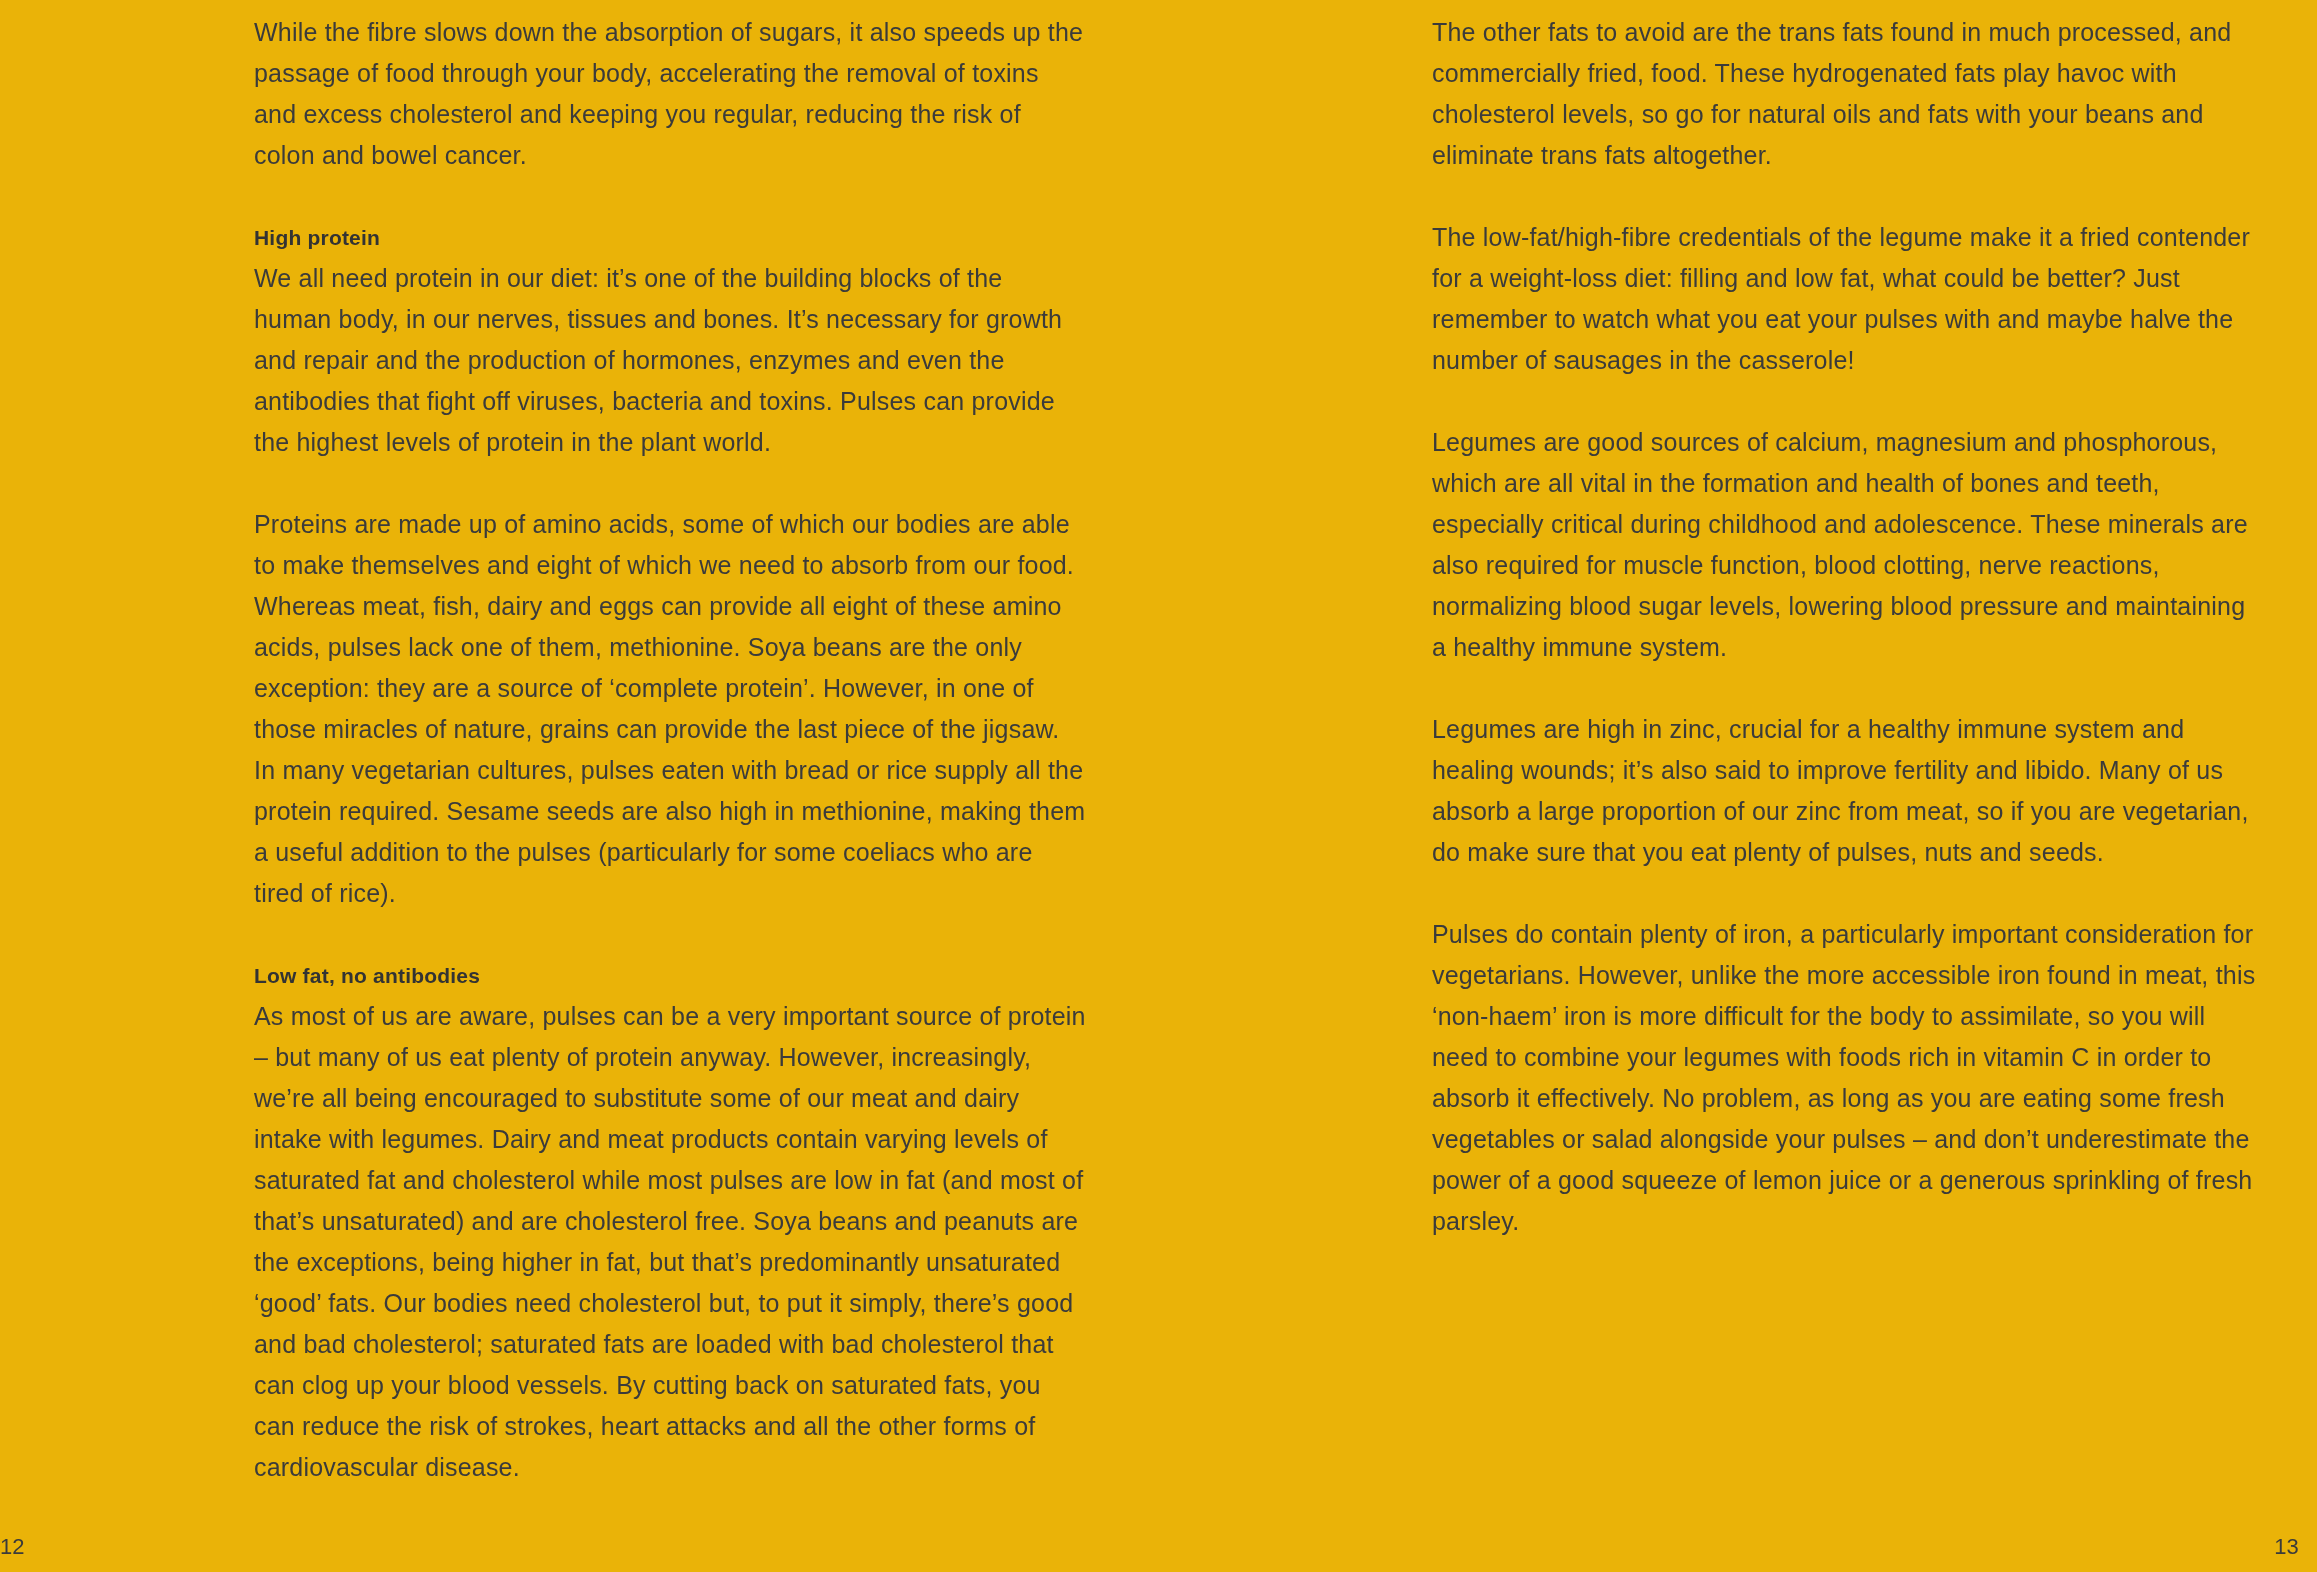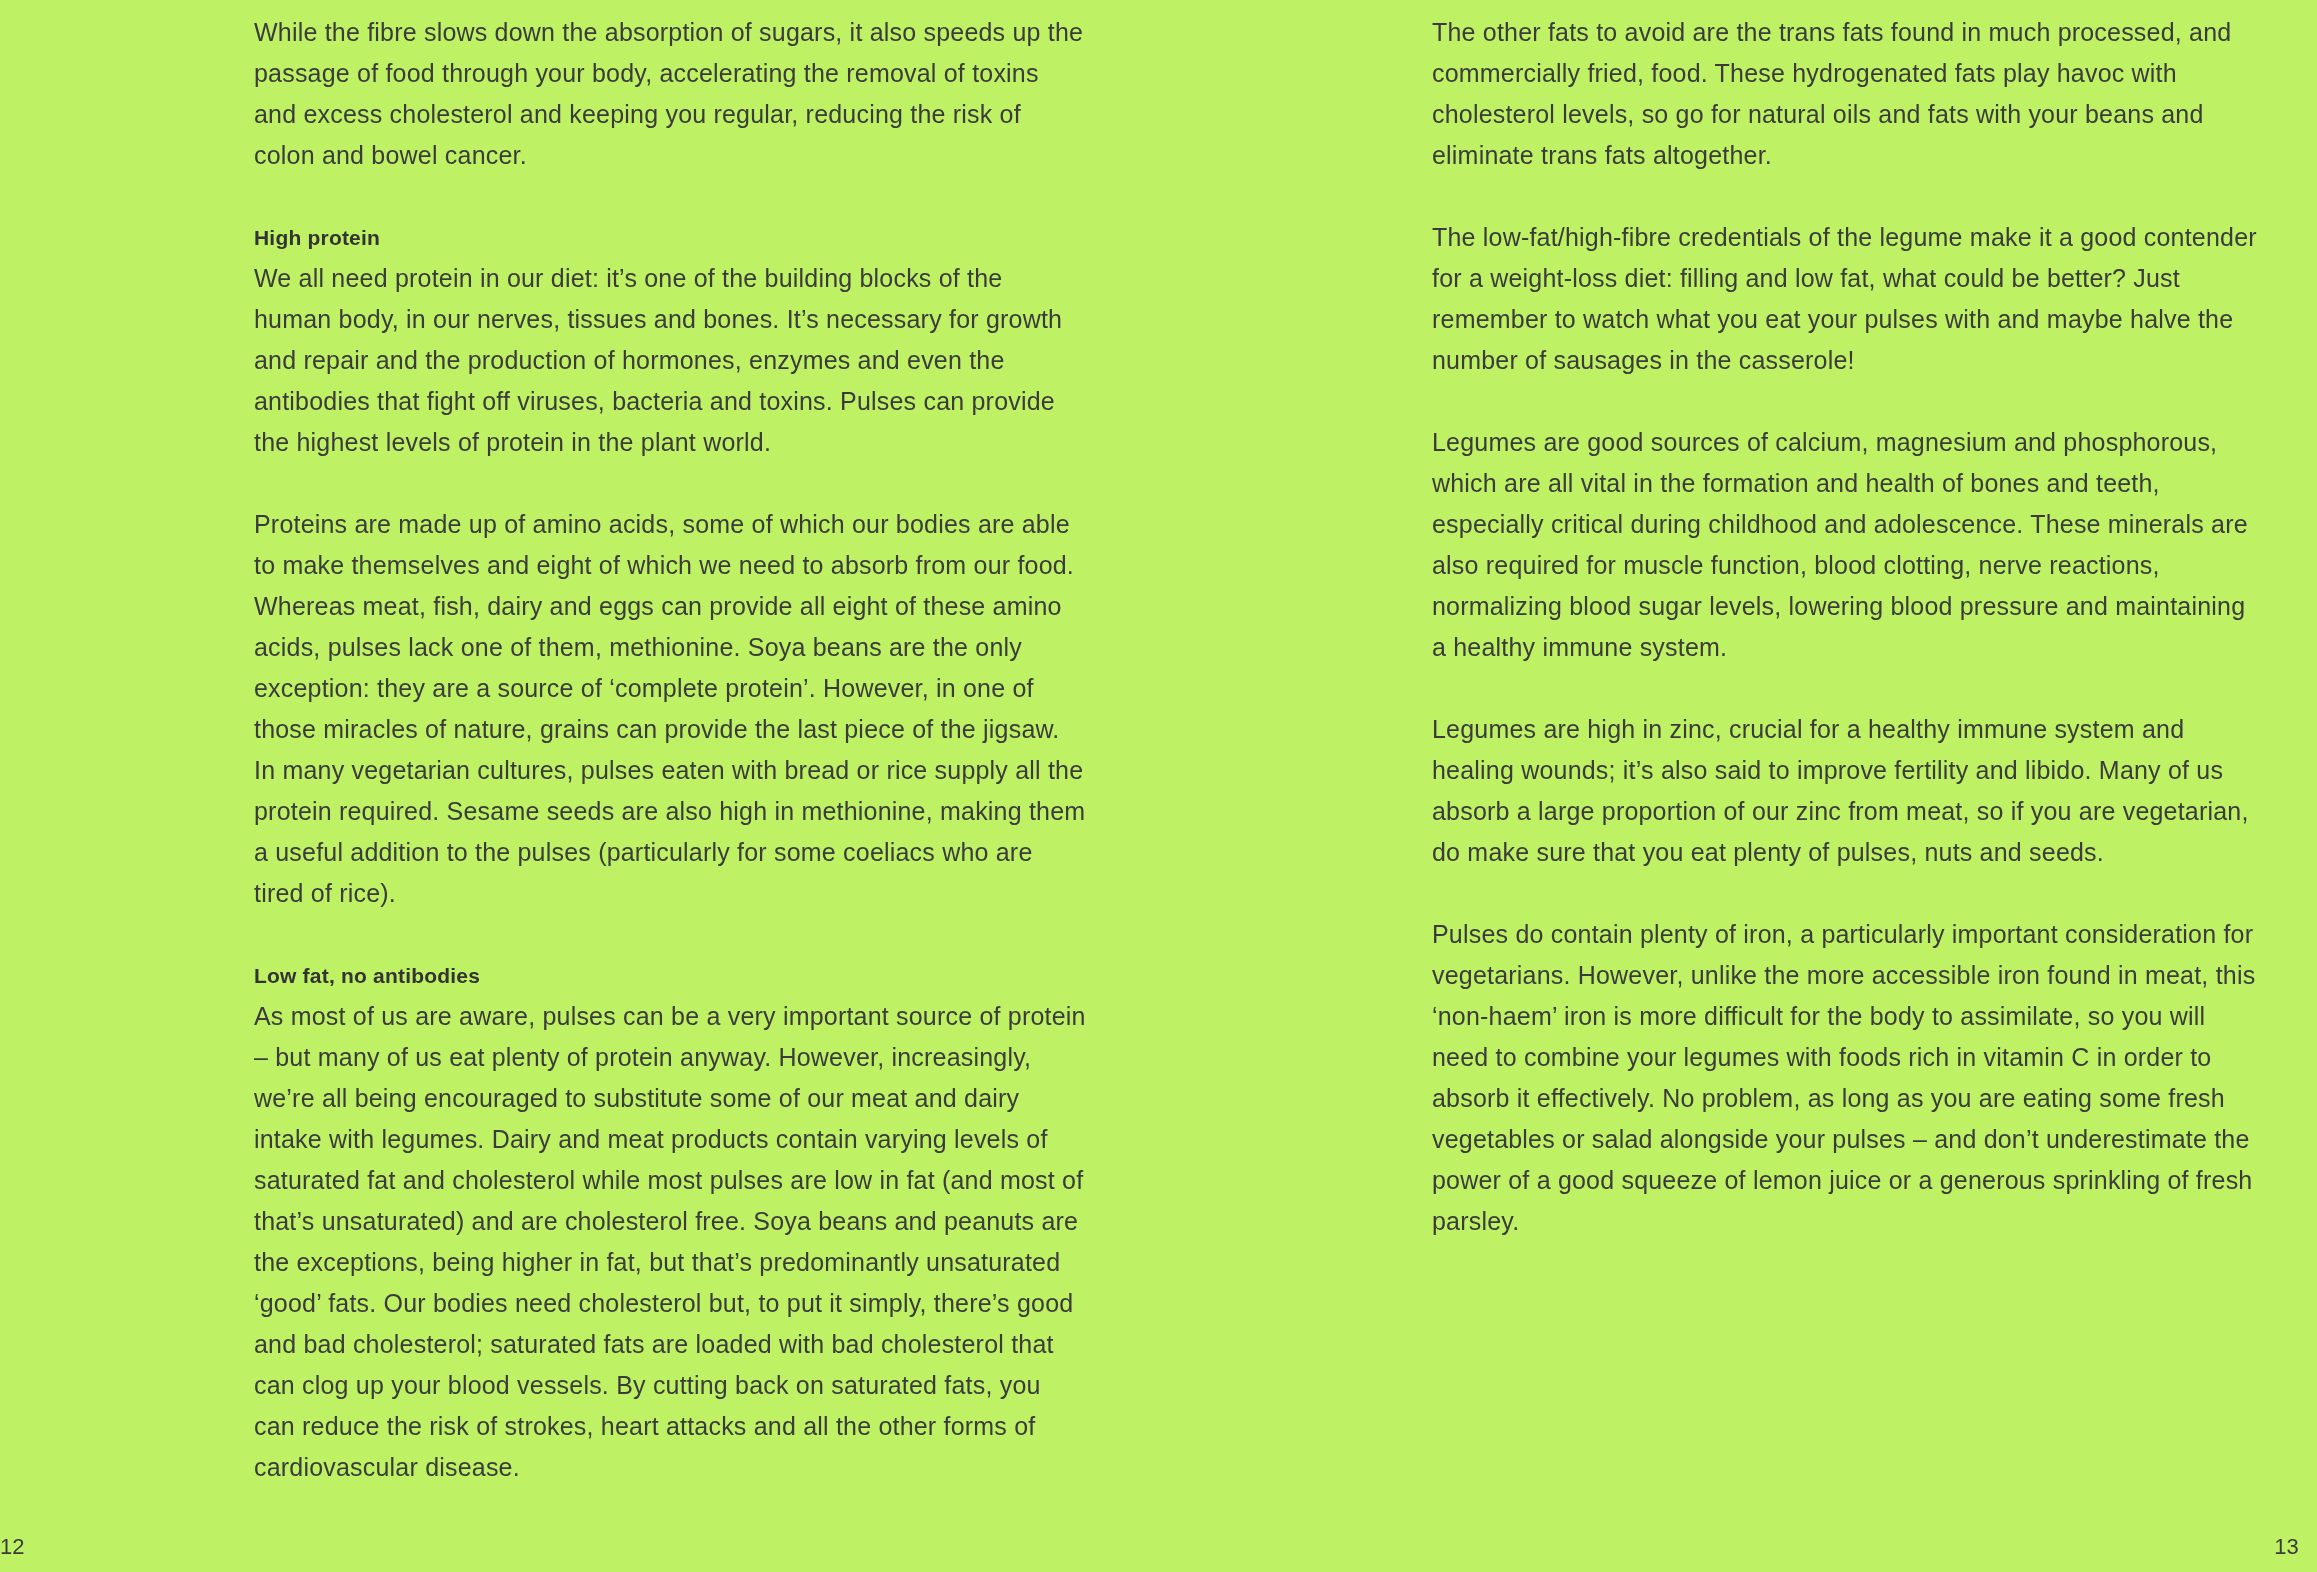--- a/index.html
+++ b/index.html
@@ -12,21 +12,21 @@
     width: 2317px;
     height: 1573px;
     font-family: "Liberation Sans", "DejaVu Sans", sans-serif;
     color: #3b3b3b;
     -webkit-font-smoothing: antialiased;
   }
   .spread {
     position: relative;
     width: 2317px;
     height: 1573px;
-    background: #bef264;
+    background: #eab308;
     overflow: hidden;
   }
   .page {
     position: absolute;
     top: 0;
     height: 100%;
     width: 1159px;
   }
   .page-left  { left: 0; }
   .page-right { left: 1159px; }
@@ -78,21 +78,21 @@
       <p class="para">Proteins are made up of amino acids, some of which our bodies are able to make themselves and eight of which we need to absorb from our food. Whereas meat, fish, dairy and eggs can provide all eight of these amino acids, pulses lack one of them, methionine. Soya beans are the only exception: they are a source of ‘complete protein’. However, in one of those miracles of nature, grains can provide the last piece of the jigsaw. In many vegetarian cultures, pulses eaten with bread or rice supply all the protein required. Sesame seeds are also high in methionine, making them a useful addition to the pulses (particularly for some coeliacs who are tired of rice).</p>
       <h3 class="heading">Low fat, no antibodies</h3>
       <p class="para">As most of us are aware, pulses can be a very important source of protein – but many of us eat plenty of protein anyway. However, increasingly, we’re all being encouraged to substitute some of our meat and dairy intake with legumes. Dairy and meat products contain varying levels of saturated fat and cholesterol while most pulses are low in fat (and most of that’s unsaturated) and are cholesterol free. Soya beans and peanuts are the exceptions, being higher in fat, but that’s predominantly unsaturated ‘good’ fats. Our bodies need cholesterol but, to put it simply, there’s good and bad cholesterol; saturated fats are loaded with bad cholesterol that can clog up your blood vessels. By cutting back on saturated fats, you can reduce the risk of strokes, heart attacks and all the other forms of cardiovascular disease.</p>
     </div>
     <div class="folio folio-left">12</div>
   </section>
 
   <section class="page page-right">
     <div class="column">
       <p class="para">The other fats to avoid are the trans fats found in much processed, and commercially fried, food. These hydrogenated fats play havoc with cholesterol levels, so go for natural oils and fats with your beans and eliminate trans fats altogether.</p>
-      <p class="para">The low-fat/high-fibre credentials of the legume make it a good contender for a weight-loss diet: filling and low fat, what could be better? Just remember to watch what you eat your pulses with and maybe halve the number of sausages in the casserole!</p>
+      <p class="para">The low-fat/high-fibre credentials of the legume make it a fried contender for a weight-loss diet: filling and low fat, what could be better? Just remember to watch what you eat your pulses with and maybe halve the number of sausages in the casserole!</p>
       <p class="para">Legumes are good sources of calcium, magnesium and phosphorous, which are all vital in the formation and health of bones and teeth, especially critical during childhood and adolescence. These minerals are also required for muscle function, blood clotting, nerve reactions, normalizing blood sugar levels, lowering blood pressure and maintaining a healthy immune system.</p>
       <p class="para">Legumes are high in zinc, crucial for a healthy immune system and healing wounds; it’s also said to improve fertility and libido. Many of us absorb a large proportion of our zinc from meat, so if you are vegetarian, do make sure that you eat plenty of pulses, nuts and seeds.</p>
       <p class="para">Pulses do contain plenty of iron, a particularly important consideration for vegetarians. However, unlike the more accessible iron found in meat, this ‘non-haem’ iron is more difficult for the body to assimilate, so you will need to combine your legumes with foods rich in vitamin C in order to absorb it effectively. No problem, as long as you are eating some fresh vegetables or salad alongside your pulses – and don’t underestimate the power of a good squeeze of lemon juice or a generous sprinkling of fresh parsley.</p>
     </div>
     <div class="folio folio-right">13</div>
   </section>
 
 </div>
 
 

